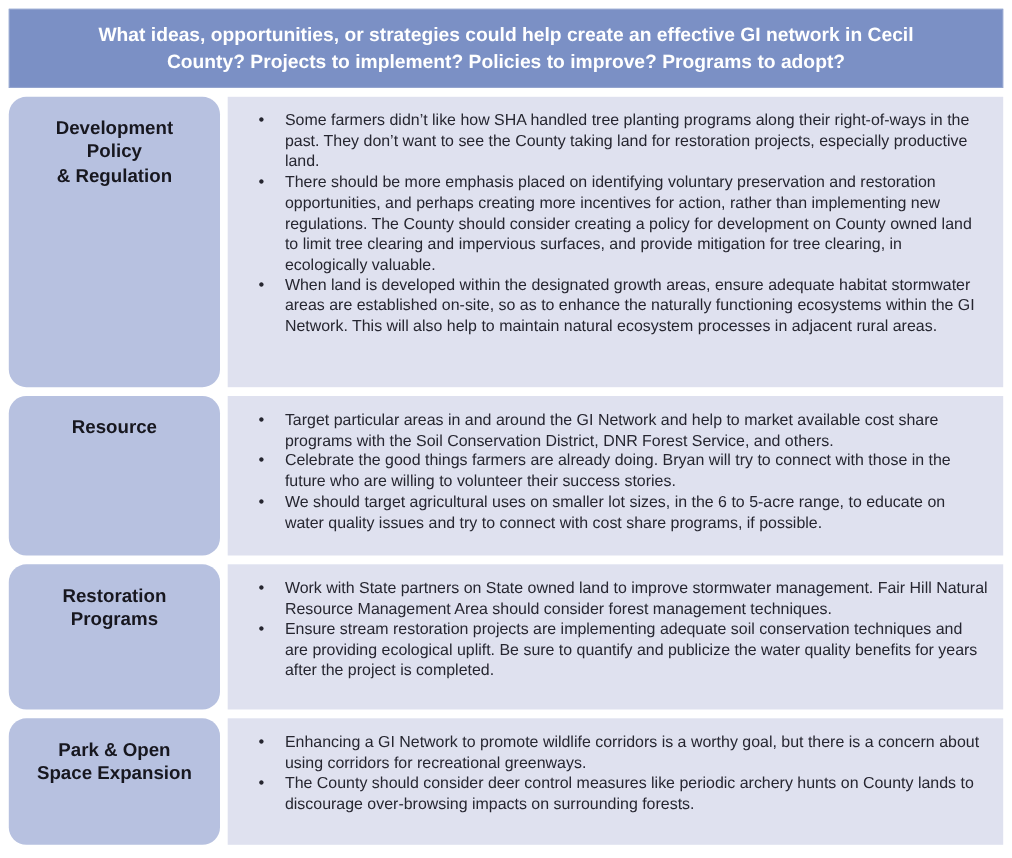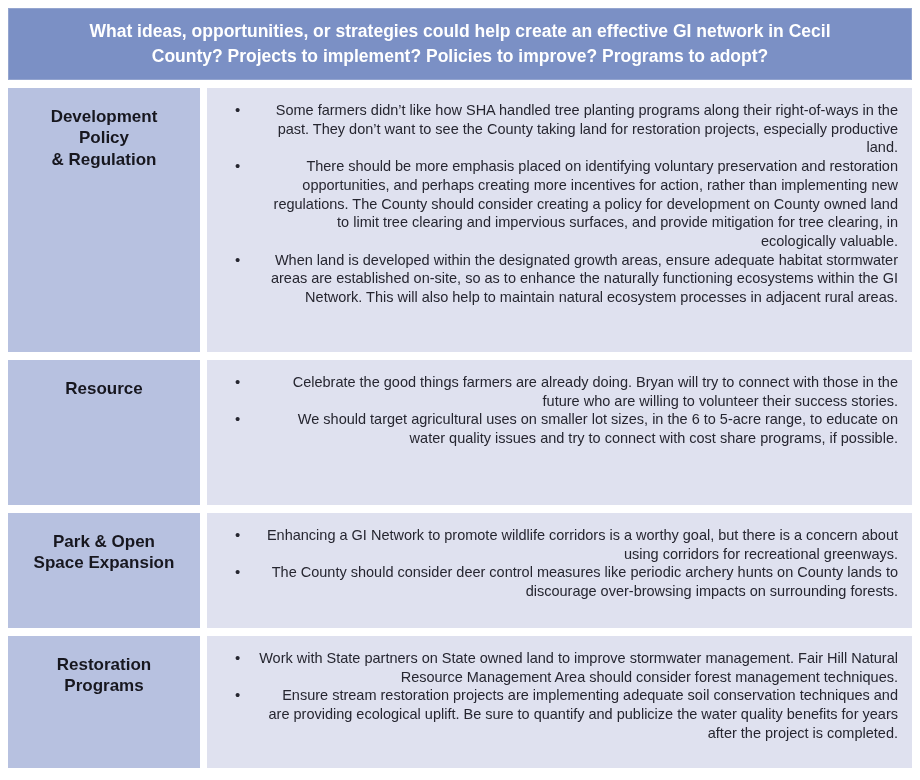--- a/index.html
+++ b/index.html
@@ -50,37 +50,37 @@
   .row:last-child { margin-bottom: 0; }
   .label-cell {
     background: var(--label-bg);
     color: var(--label-text);
     font-weight: bold;
     font-size: 17px;
     line-height: 1.25;
     text-align: center;
     padding-top: 18px;
     white-space: pre-line;
+    border-radius: 16px;
   }
   .content-cell {
     background: var(--content-bg);
     color: var(--body-text);
     font-size: 14.5px;
     line-height: 1.29;
     padding: 13px 14px 13px 0;
   }
   .content-cell ul {
     list-style: none;
     margin: 0;
     padding-left: 26px;
   }
   .content-cell li {
     position: relative;
     padding-left: 26px;
-    text-align: right;
   }
   .content-cell li::before {
     content: "\2022";
     position: absolute;
     left: 2px;
     top: -1px;
     font-size: 15px;
   }
   .r1 { min-height: 264px; }
   .r2 { min-height: 145px; }
@@ -106,41 +106,42 @@
         <li>There should be more emphasis placed on identifying voluntary preservation and restoration opportunities, and perhaps creating more incentives for action, rather than implementing new regulations. The County should consider creating a policy for development on County owned land to limit tree clearing and impervious surfaces, and provide mitigation for tree clearing, in ecologically valuable.</li>
         <li>When land is developed within the designated growth areas, ensure adequate habitat stormwater areas are established on-site, so as to enhance the naturally functioning ecosystems within the GI Network. This will also help to maintain natural ecosystem processes in adjacent rural areas.</li>
       </ul>
     </div>
   </div>
 
   <div class="row r2">
     <div class="label-cell">Resource</div>
     <div class="content-cell">
       <ul>
+        <li>Target particular areas in and around the GI Network and help to market available cost share programs with the Soil Conservation District, DNR Forest Service, and others.</li>
         <li>Celebrate the good things farmers are already doing. Bryan will try to connect with those in the future who are willing to volunteer their success stories.</li>
         <li>We should target agricultural uses on smaller lot sizes, in the 6 to 5-acre range, to educate on water quality issues and try to connect with cost share programs, if possible.</li>
+      </ul>
+    </div>
+  </div>
+
+  <div class="row r4">
+    <div class="label-cell">Restoration
+Programs</div>
+    <div class="content-cell">
+      <ul>
+        <li>Work with State partners on State owned land to improve stormwater management. Fair Hill Natural Resource Management Area should consider forest management techniques.</li>
+        <li>Ensure stream restoration projects are implementing adequate soil conservation techniques and are providing ecological uplift. Be sure to quantify and publicize the water quality benefits for years after the project is completed.</li>
       </ul>
     </div>
   </div>
 
   <div class="row r3">
     <div class="label-cell">Park &amp; Open
 Space Expansion</div>
     <div class="content-cell">
       <ul>
         <li>Enhancing a GI Network to promote wildlife corridors is a worthy goal, but there is a concern about using corridors for recreational greenways.</li>
         <li>The County should consider deer control measures like periodic archery hunts on County lands to discourage over-browsing impacts on surrounding forests.</li>
       </ul>
     </div>
   </div>
 
-  <div class="row r4">
-    <div class="label-cell">Restoration
-Programs</div>
-    <div class="content-cell">
-      <ul>
-        <li>Work with State partners on State owned land to improve stormwater management. Fair Hill Natural Resource Management Area should consider forest management techniques.</li>
-        <li>Ensure stream restoration projects are implementing adequate soil conservation techniques and are providing ecological uplift. Be sure to quantify and publicize the water quality benefits for years after the project is completed.</li>
-      </ul>
-    </div>
-  </div>
-
 </div>
 
 </body></html>

